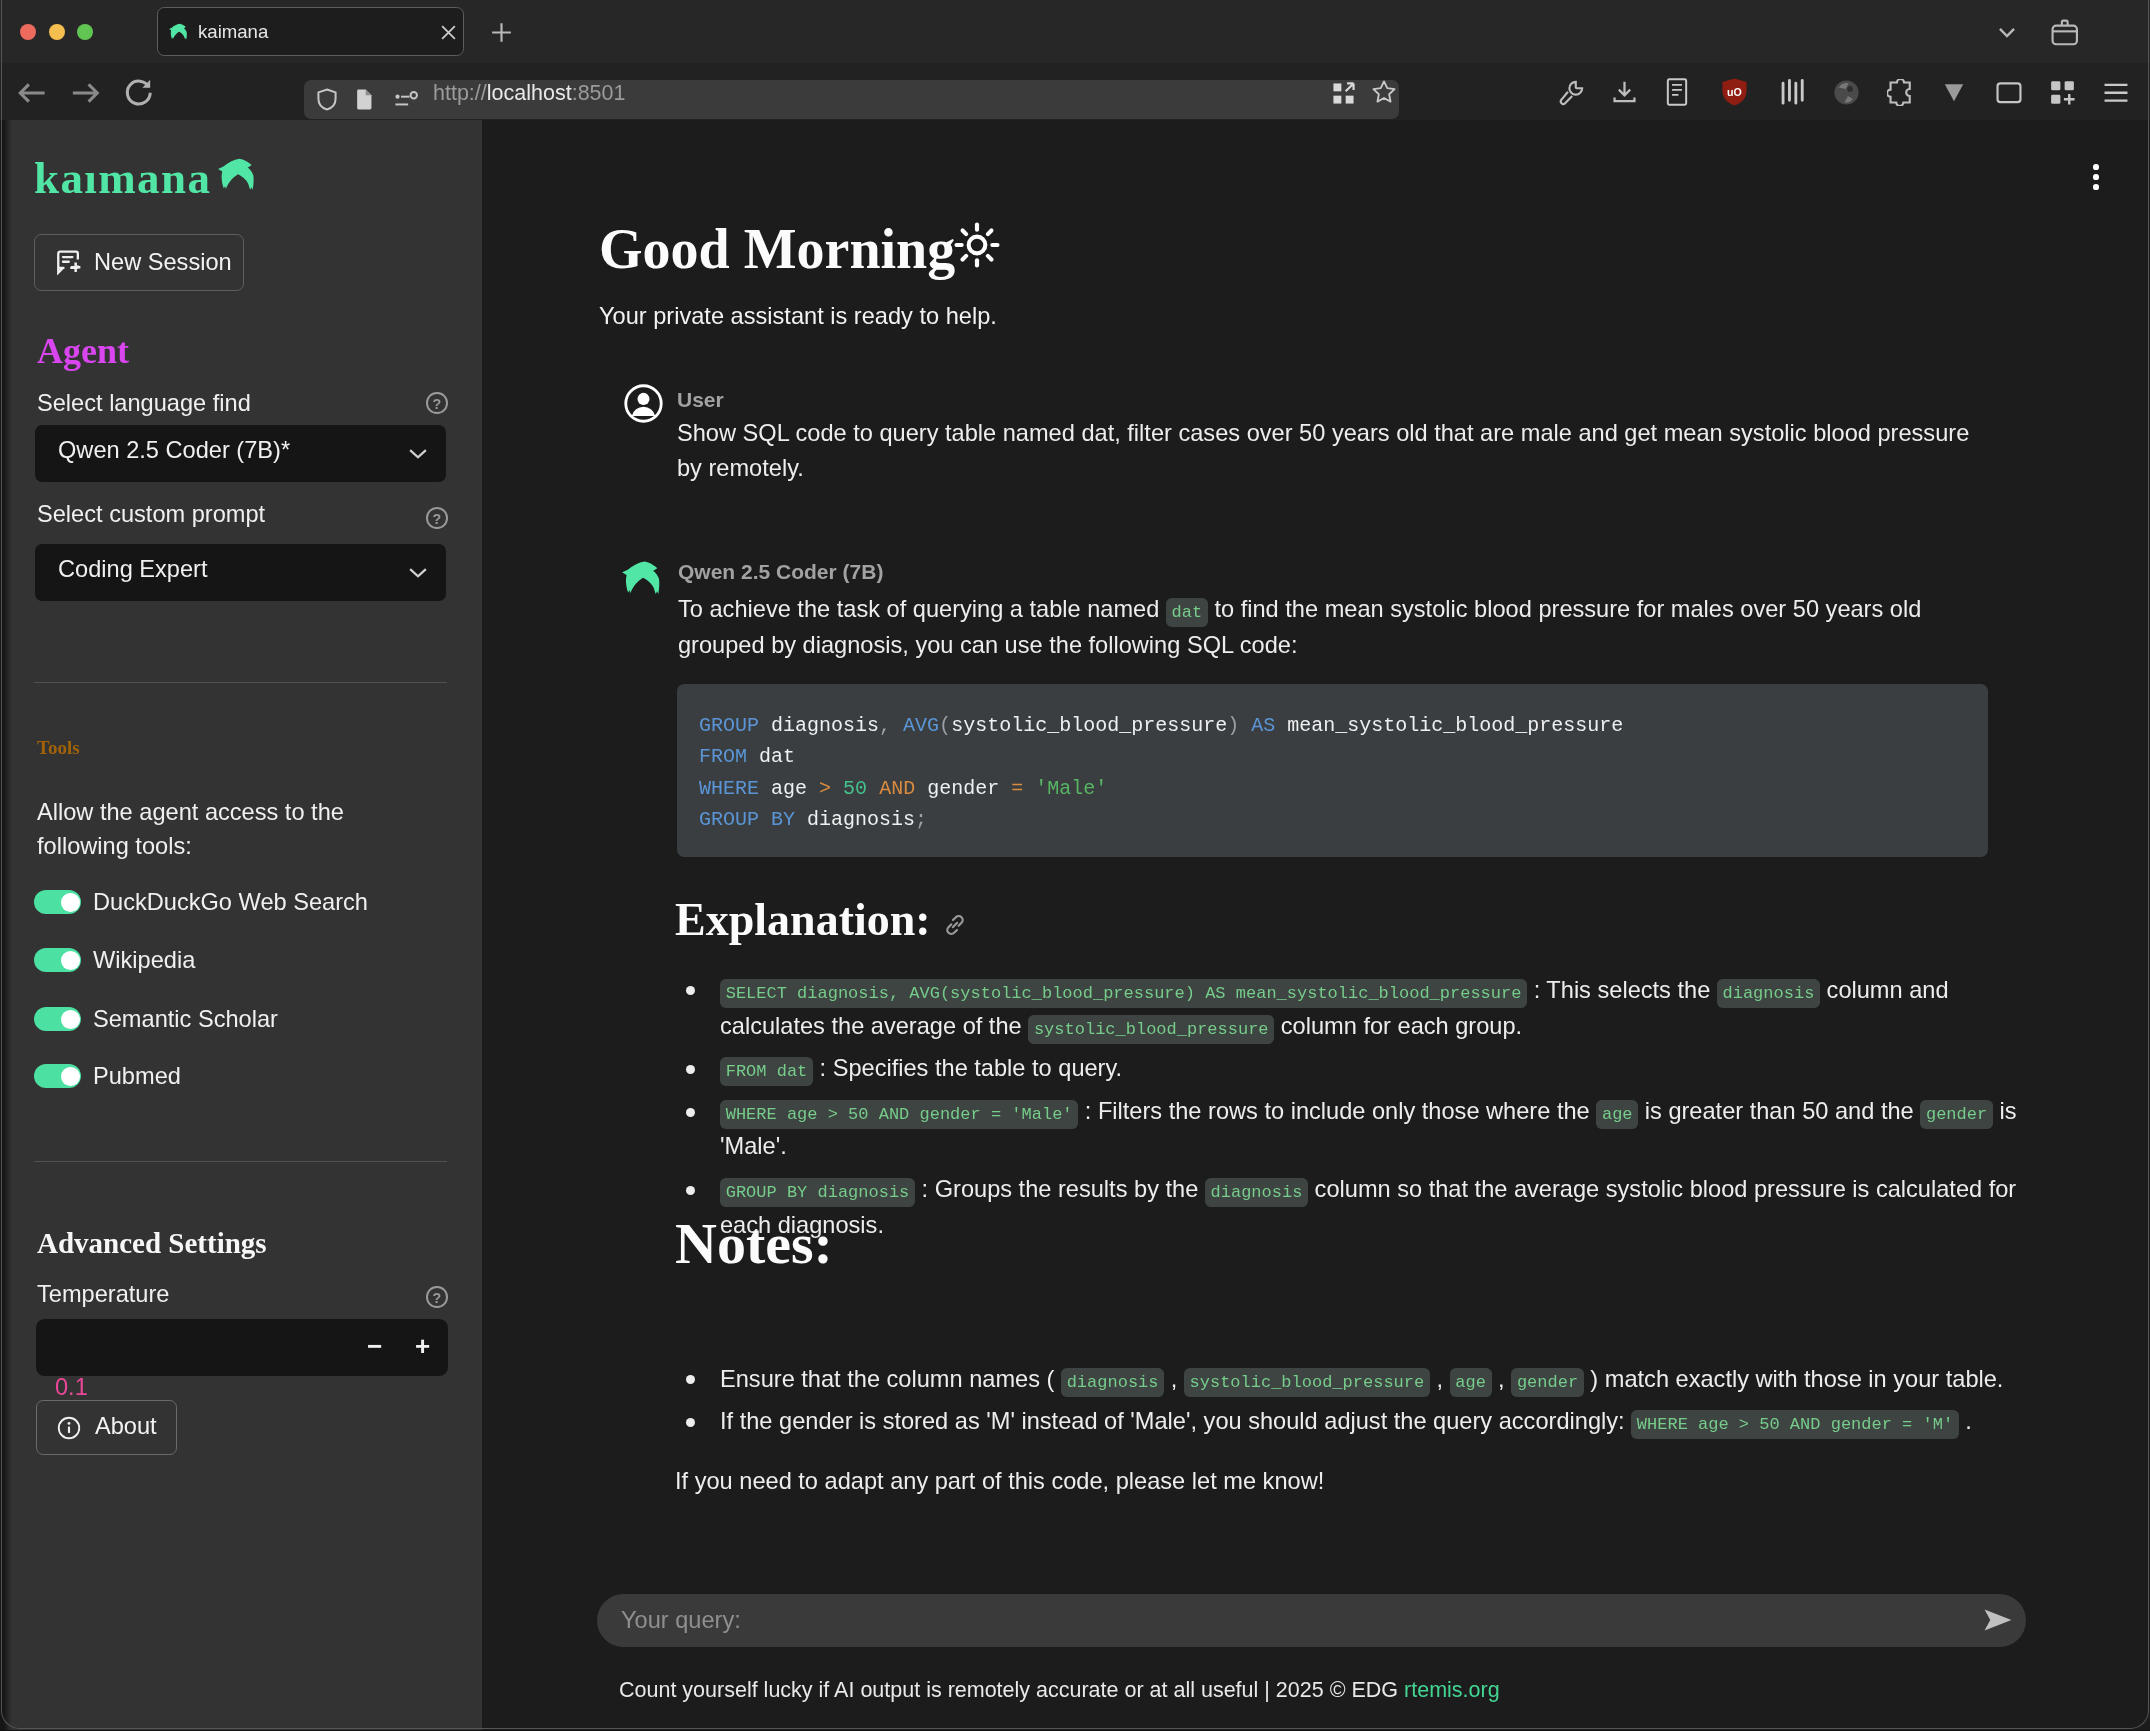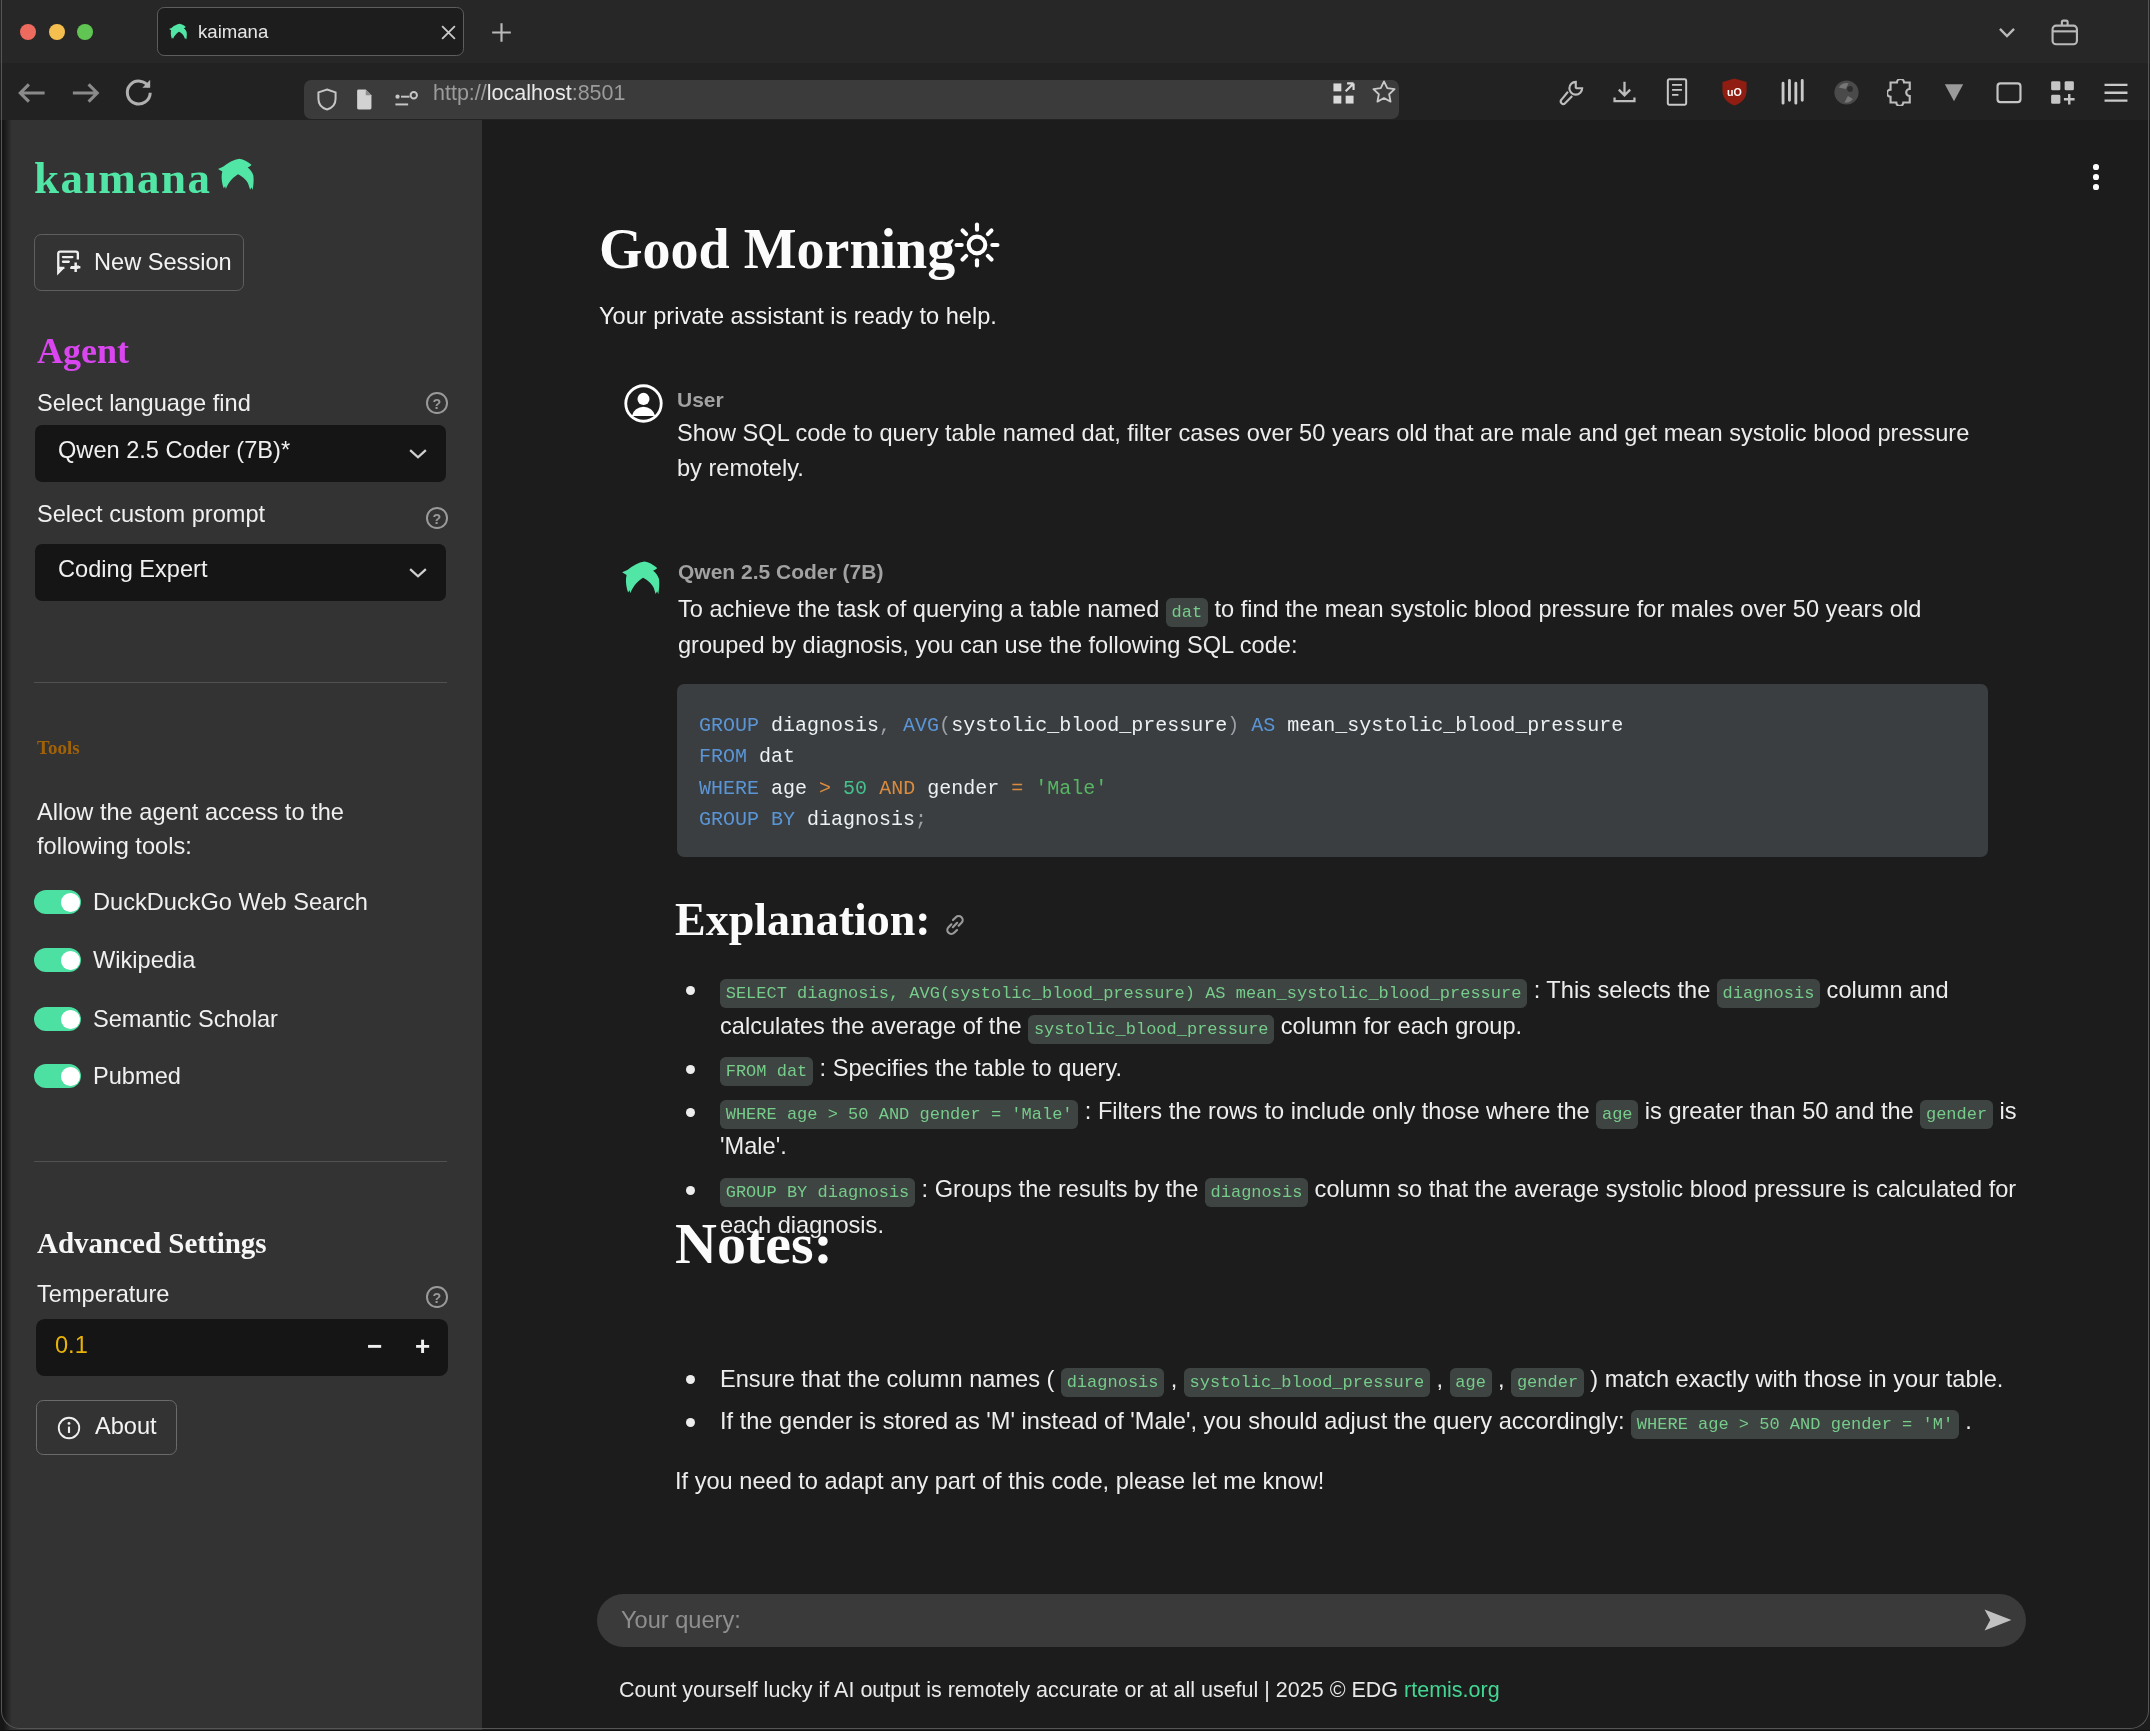--- a/index.html
+++ b/index.html
@@ -167,21 +167,21 @@
 <div class="t" style="left:93px;top:1008px;font-size:23.6px;color:#f0f0f0">Semantic Scholar</div>
 <div class="abs" style="left:34px;top:1064px;width:47px;height:24px;border-radius:12px;background:#4ce0a3"></div>
 <div class="abs" style="left:61px;top:1067px;width:18.6px;height:18.6px;border-radius:50%;background:#fff"></div>
 <div class="t" style="left:93px;top:1065px;font-size:23.6px;color:#f0f0f0">Pubmed</div>
 <div class="abs" style="left:34px;top:1161px;width:413px;height:1.4px;background:#5c5c5c;opacity:.75"></div>
 
 <div class="t serif" style="left:37px;top:1229px;font-size:29px;color:#f7f7f7">Advanced Settings</div>
 <div class="t" style="left:37px;top:1283px;font-size:23.6px;color:#f0f0f0">Temperature</div>
 <div class="help" style="left:426px;top:1286px">?</div>
 <div class="abs" style="left:36px;top:1319px;width:412px;height:57px;background:#151515;border-radius:8.6px"></div>
-<div class="t" style="left:55px;top:1334px;font-size:23.6px;color:#eab308">0.1</div>
+<div class="t" style="left:55px;top:1376px;font-size:23.6px;color:#ec4899">0.1</div>
 <div class="t" style="left:367px;top:1333px;font-size:26px;color:#f0f0f0;font-weight:bold">−</div>
 <div class="t" style="left:415px;top:1333px;font-size:26px;color:#f0f0f0;font-weight:bold">+</div>
 
 <div class="abs" style="left:36px;top:1400px;width:141px;height:55px;border:1.4px solid #6b6b6b;border-radius:7.2px;box-sizing:border-box"></div>
 <svg class="abs" style="left:57px;top:1416px" width="24" height="24" viewBox="0 0 34 34">
     <circle cx="17" cy="17" r="14.5" fill="none" stroke="#f0f0f0" stroke-width="2.6"></circle>
     <path d="M17 15 V24" stroke="#f0f0f0" stroke-width="3"></path>
     <circle cx="17" cy="10.5" r="2" fill="#f0f0f0"></circle>
   </svg>
 <div class="t" style="left:95px;top:1415px;font-size:23.6px;color:#f3f3f3">About</div>

